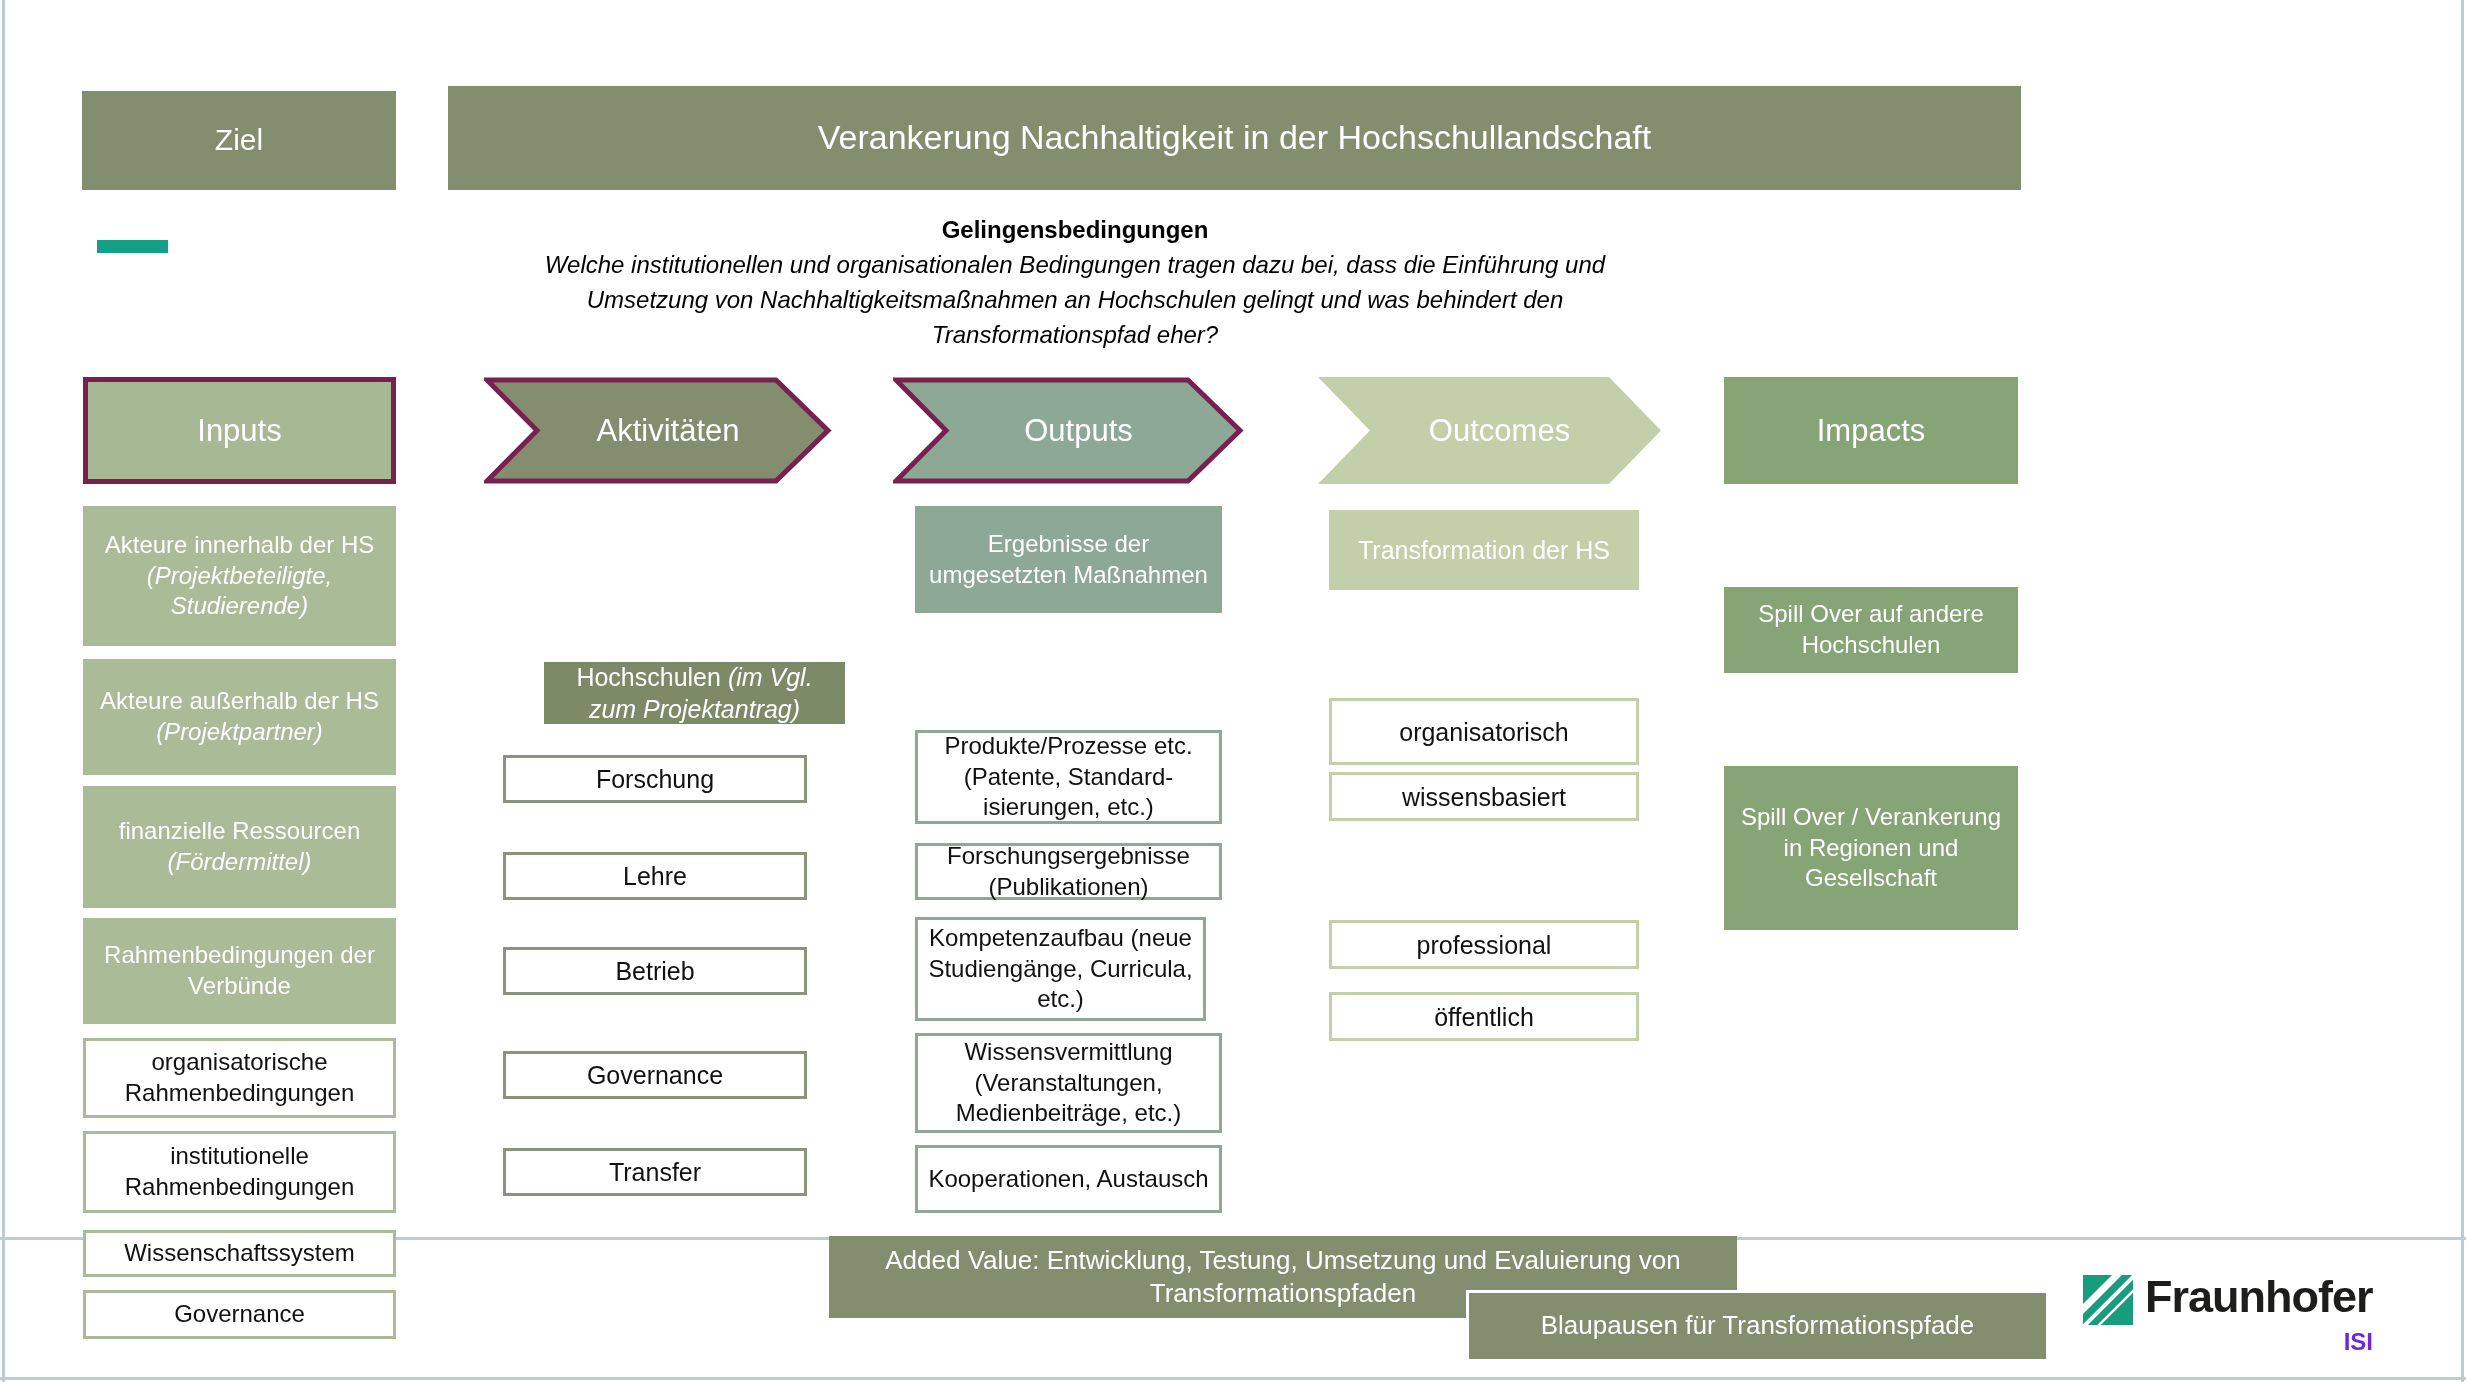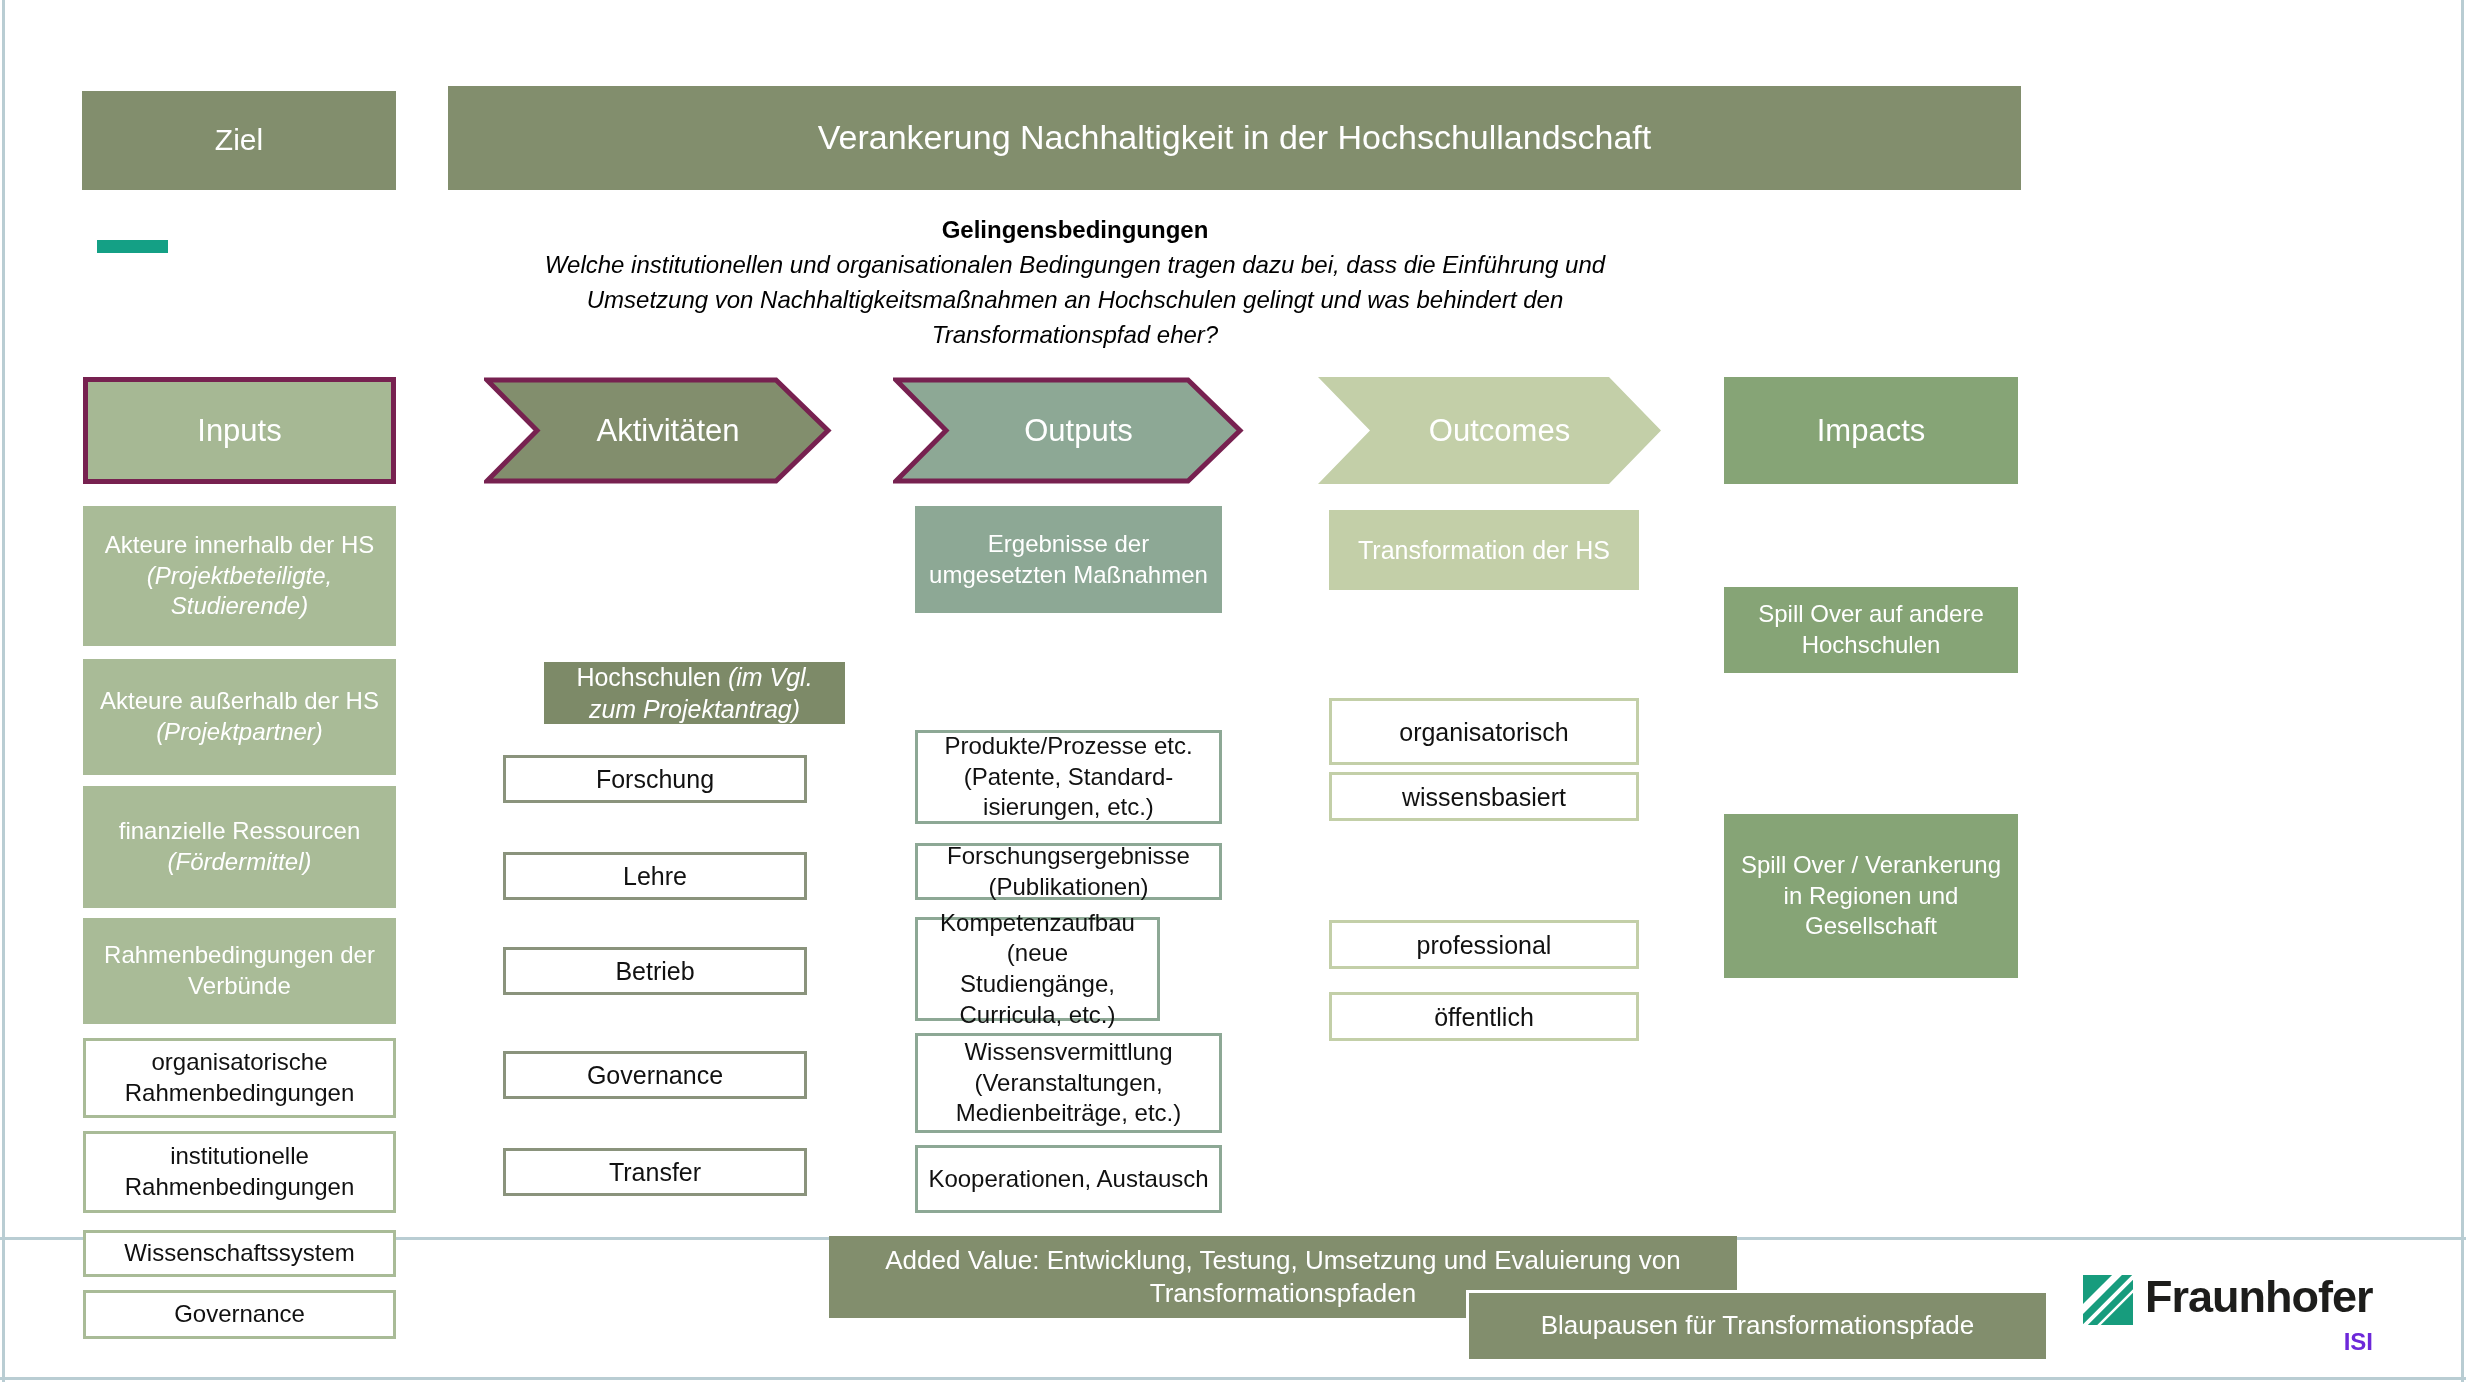--- a/index.html
+++ b/index.html
@@ -135,21 +135,21 @@
 
   <div class="box filled bg-sage-mid fs24" style="left:915px;top:506px;width:307px;height:107px;">
     <span>Ergebnisse der umgesetzten Maßnahmen</span>
   </div>
   <div class="box outline ob-out fs24" style="left:915px;top:730px;width:307px;height:94px;">
     <span>Produkte/Prozesse etc. (Patente, Standard-isierungen, etc.)</span>
   </div>
   <div class="box outline ob-out fs24" style="left:915px;top:843px;width:307px;height:57px;">
     <span>Forschungsergebnisse (Publikationen)</span>
   </div>
-  <div class="box outline ob-out fs24" style="left:915px;top:917px;width:245px;height:104px;">
+  <div class="box outline ob-out fs24" style="left:915px;top:917px;width:291px;height:104px;">
     <span>Kompetenzaufbau (neue Studiengänge, Curricula, etc.)</span>
   </div>
   <div class="box outline ob-out fs24" style="left:915px;top:1033px;width:307px;height:100px;">
     <span>Wissensvermittlung (Veranstaltungen, Medienbeiträge, etc.)</span>
   </div>
   <div class="box filled bg-pale fs25" style="left:1329px;top:510px;width:310px;height:80px;">
     <span>Transformation der HS</span>
   </div>
 
   <div class="box outline ob-out fs24" style="left:915px;top:1145px;width:307px;height:68px;">
@@ -164,21 +164,21 @@
   <div class="box outline ob-outc fs25" style="left:1329px;top:920px;width:310px;height:49px;">
     <span>professional</span>
   </div>
   <div class="box outline ob-outc fs25" style="left:1329px;top:992px;width:310px;height:49px;">
     <span>öffentlich</span>
   </div>
 
   <div class="box filled bg-green-mid fs24" style="left:1724px;top:587px;width:294px;height:86px;">
     <span>Spill Over auf andere Hochschulen</span>
   </div>
-  <div class="box filled bg-green-mid fs24" style="left:1724px;top:766px;width:294px;height:164px;margin-top:48px;">
+  <div class="box filled bg-green-mid fs24" style="left:1724px;top:766px;width:294px;height:164px;">
     <span>Spill Over / Verankerung in Regionen und Gesellschaft</span>
   </div>
 
   <div class="box filled bg-olive fs26" style="left:829px;top:1236px;width:908px;height:82px;z-index:1;">
     <span>Added Value: Entwicklung, Testung, Umsetzung und Evaluierung von Transformationspfaden</span>
   </div>
   <div class="box filled bg-olive fs26" style="left:1466px;top:1290px;width:580px;height:69px;z-index:2;border-top:3px solid #fff;border-left:3px solid #fff;">
     <span>Blaupausen für Transformationspfade</span>
   </div>
 

